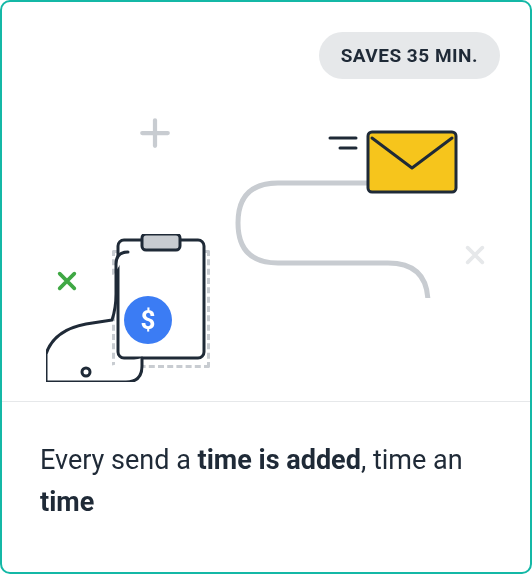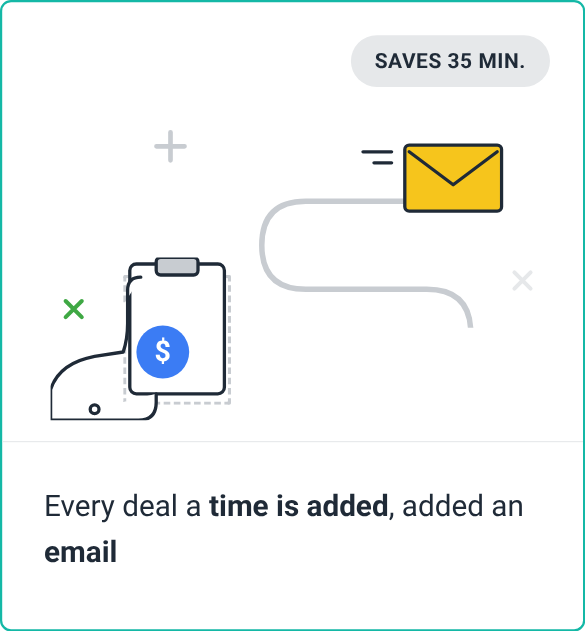--- a/index.html
+++ b/index.html
@@ -146,16 +146,16 @@
       <circle cx="40" cy="138" r="4" fill="none" stroke="#1f2a37" stroke-width="3"></circle>
     </svg>
 
     <div class="coin">
       <span>$</span>
     </div>
 
   </div>
 
   <div class="caption">
-    <span>Every deal a </span><b>time is added</b><span>, added an </span><b>email</b>
+    <span>Every send a </span><b>time is added</b><span>, time an </span><b>time</b>
   </div>
 
 </div>
 
 </body></html>

